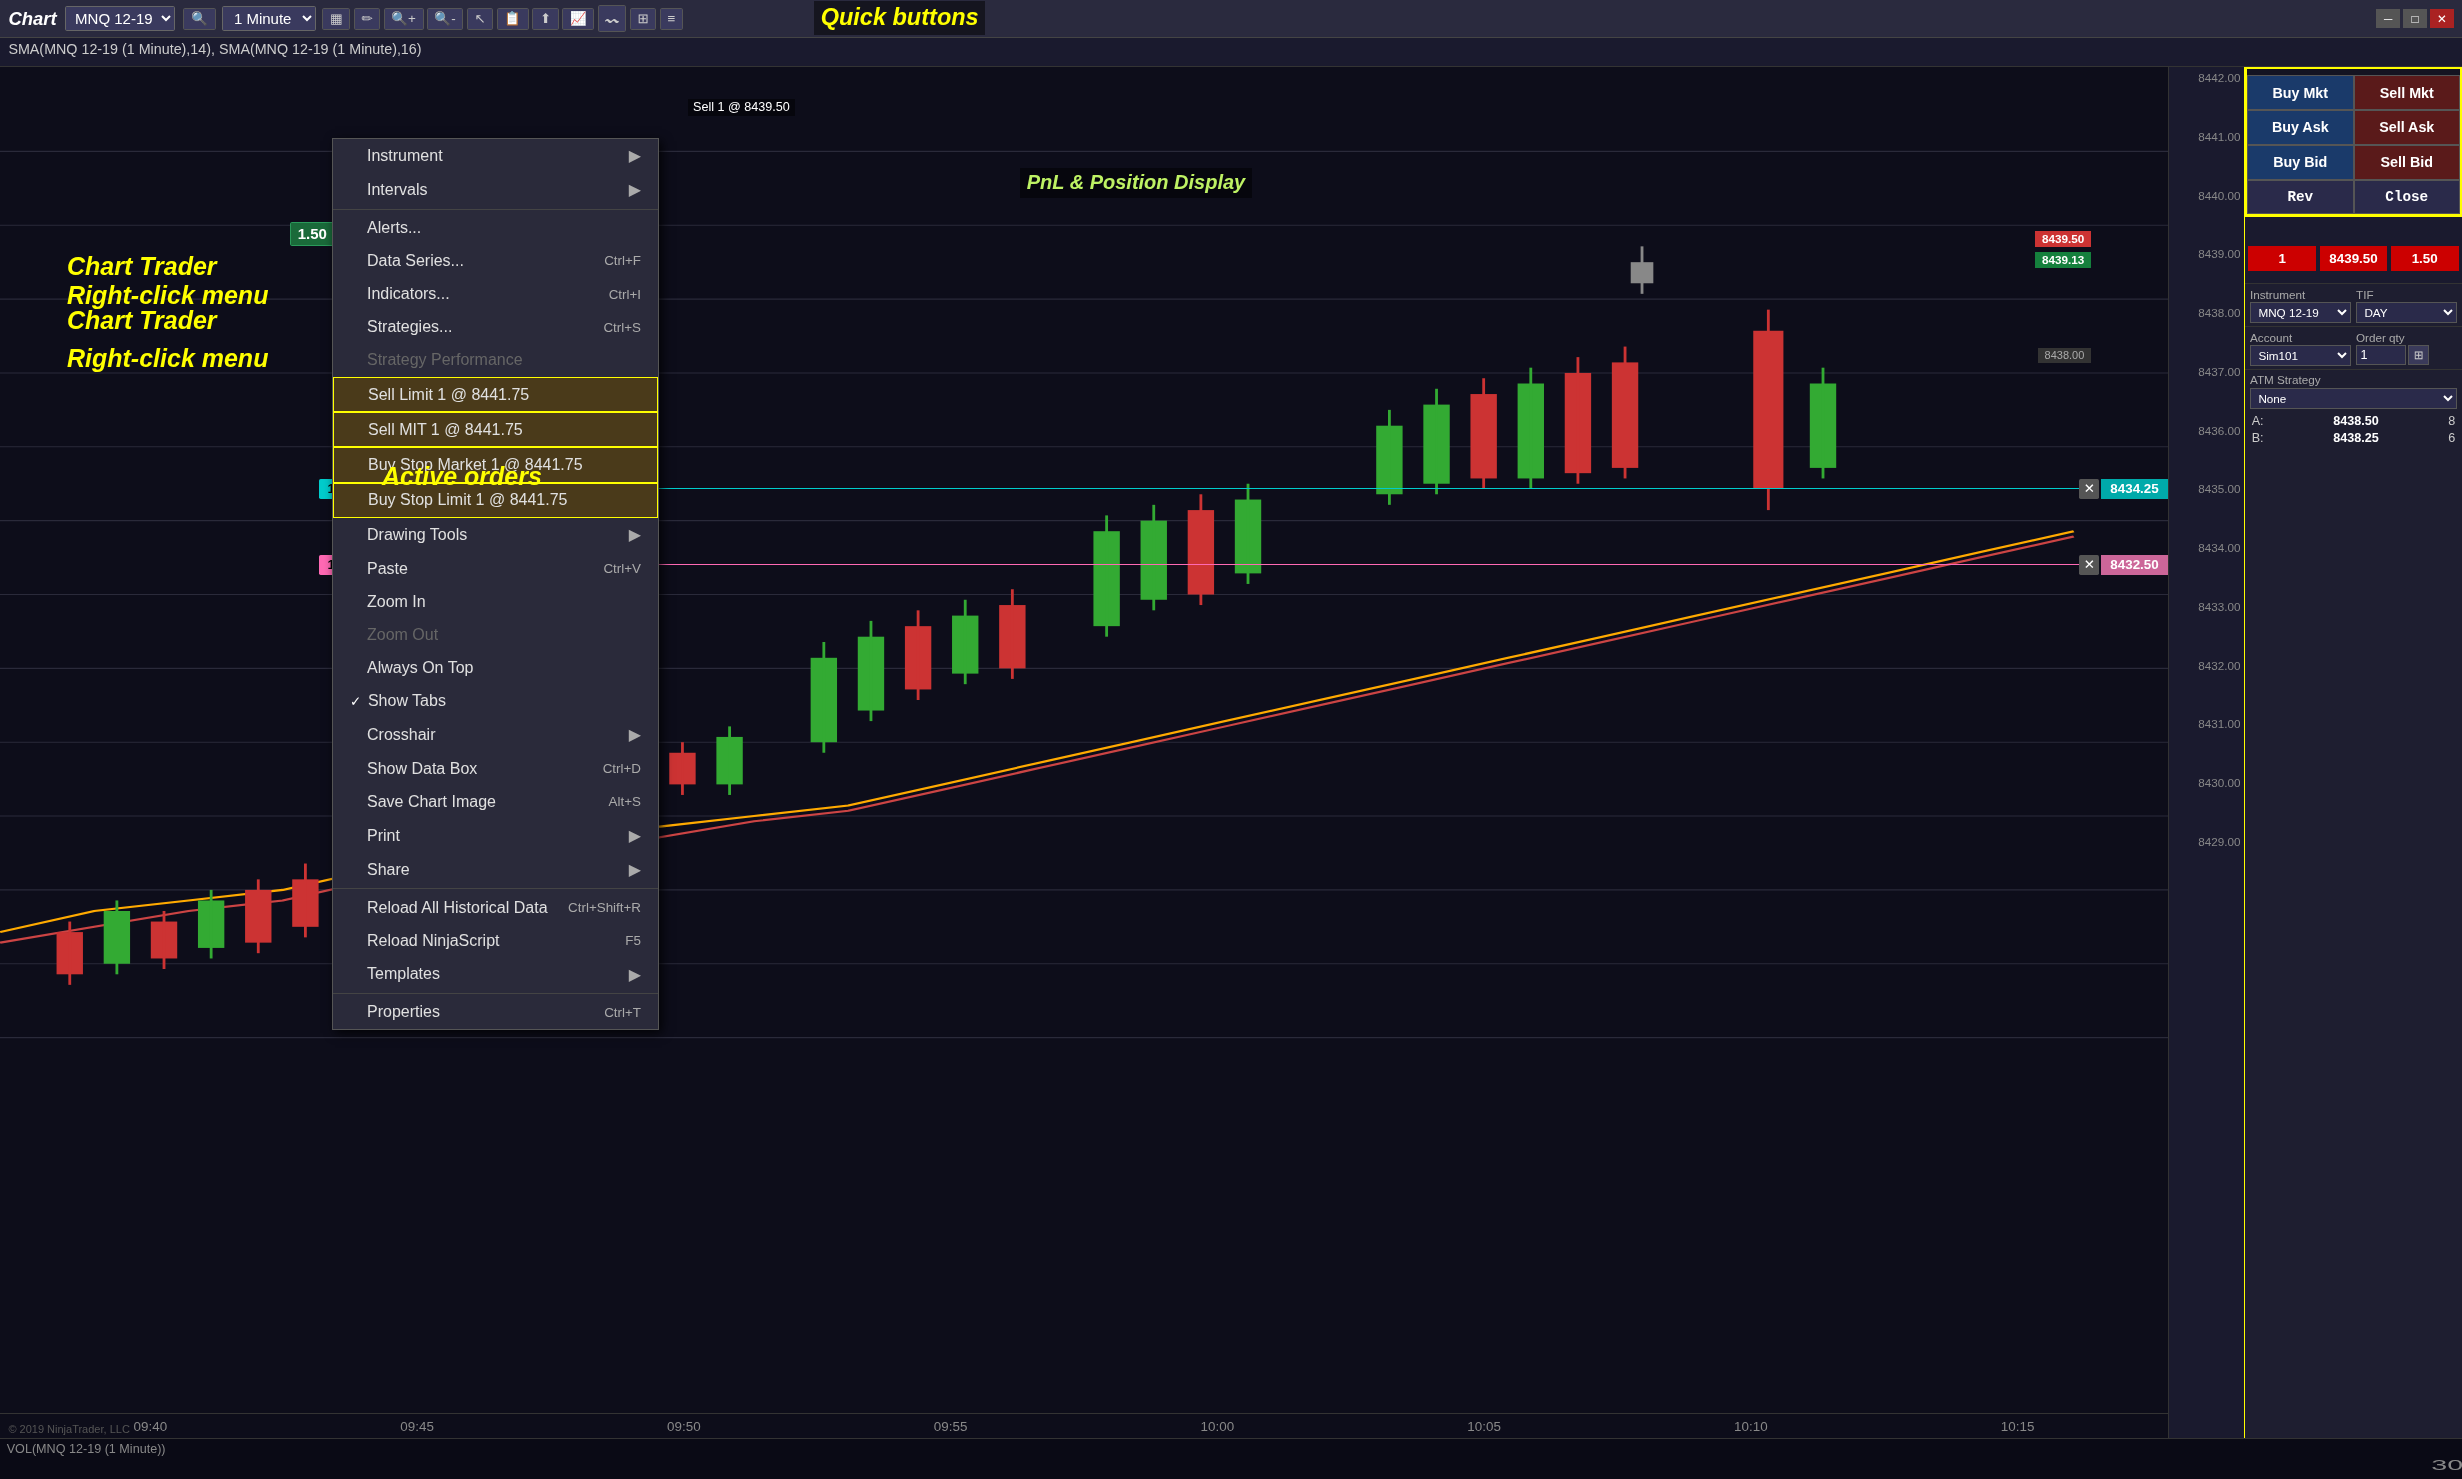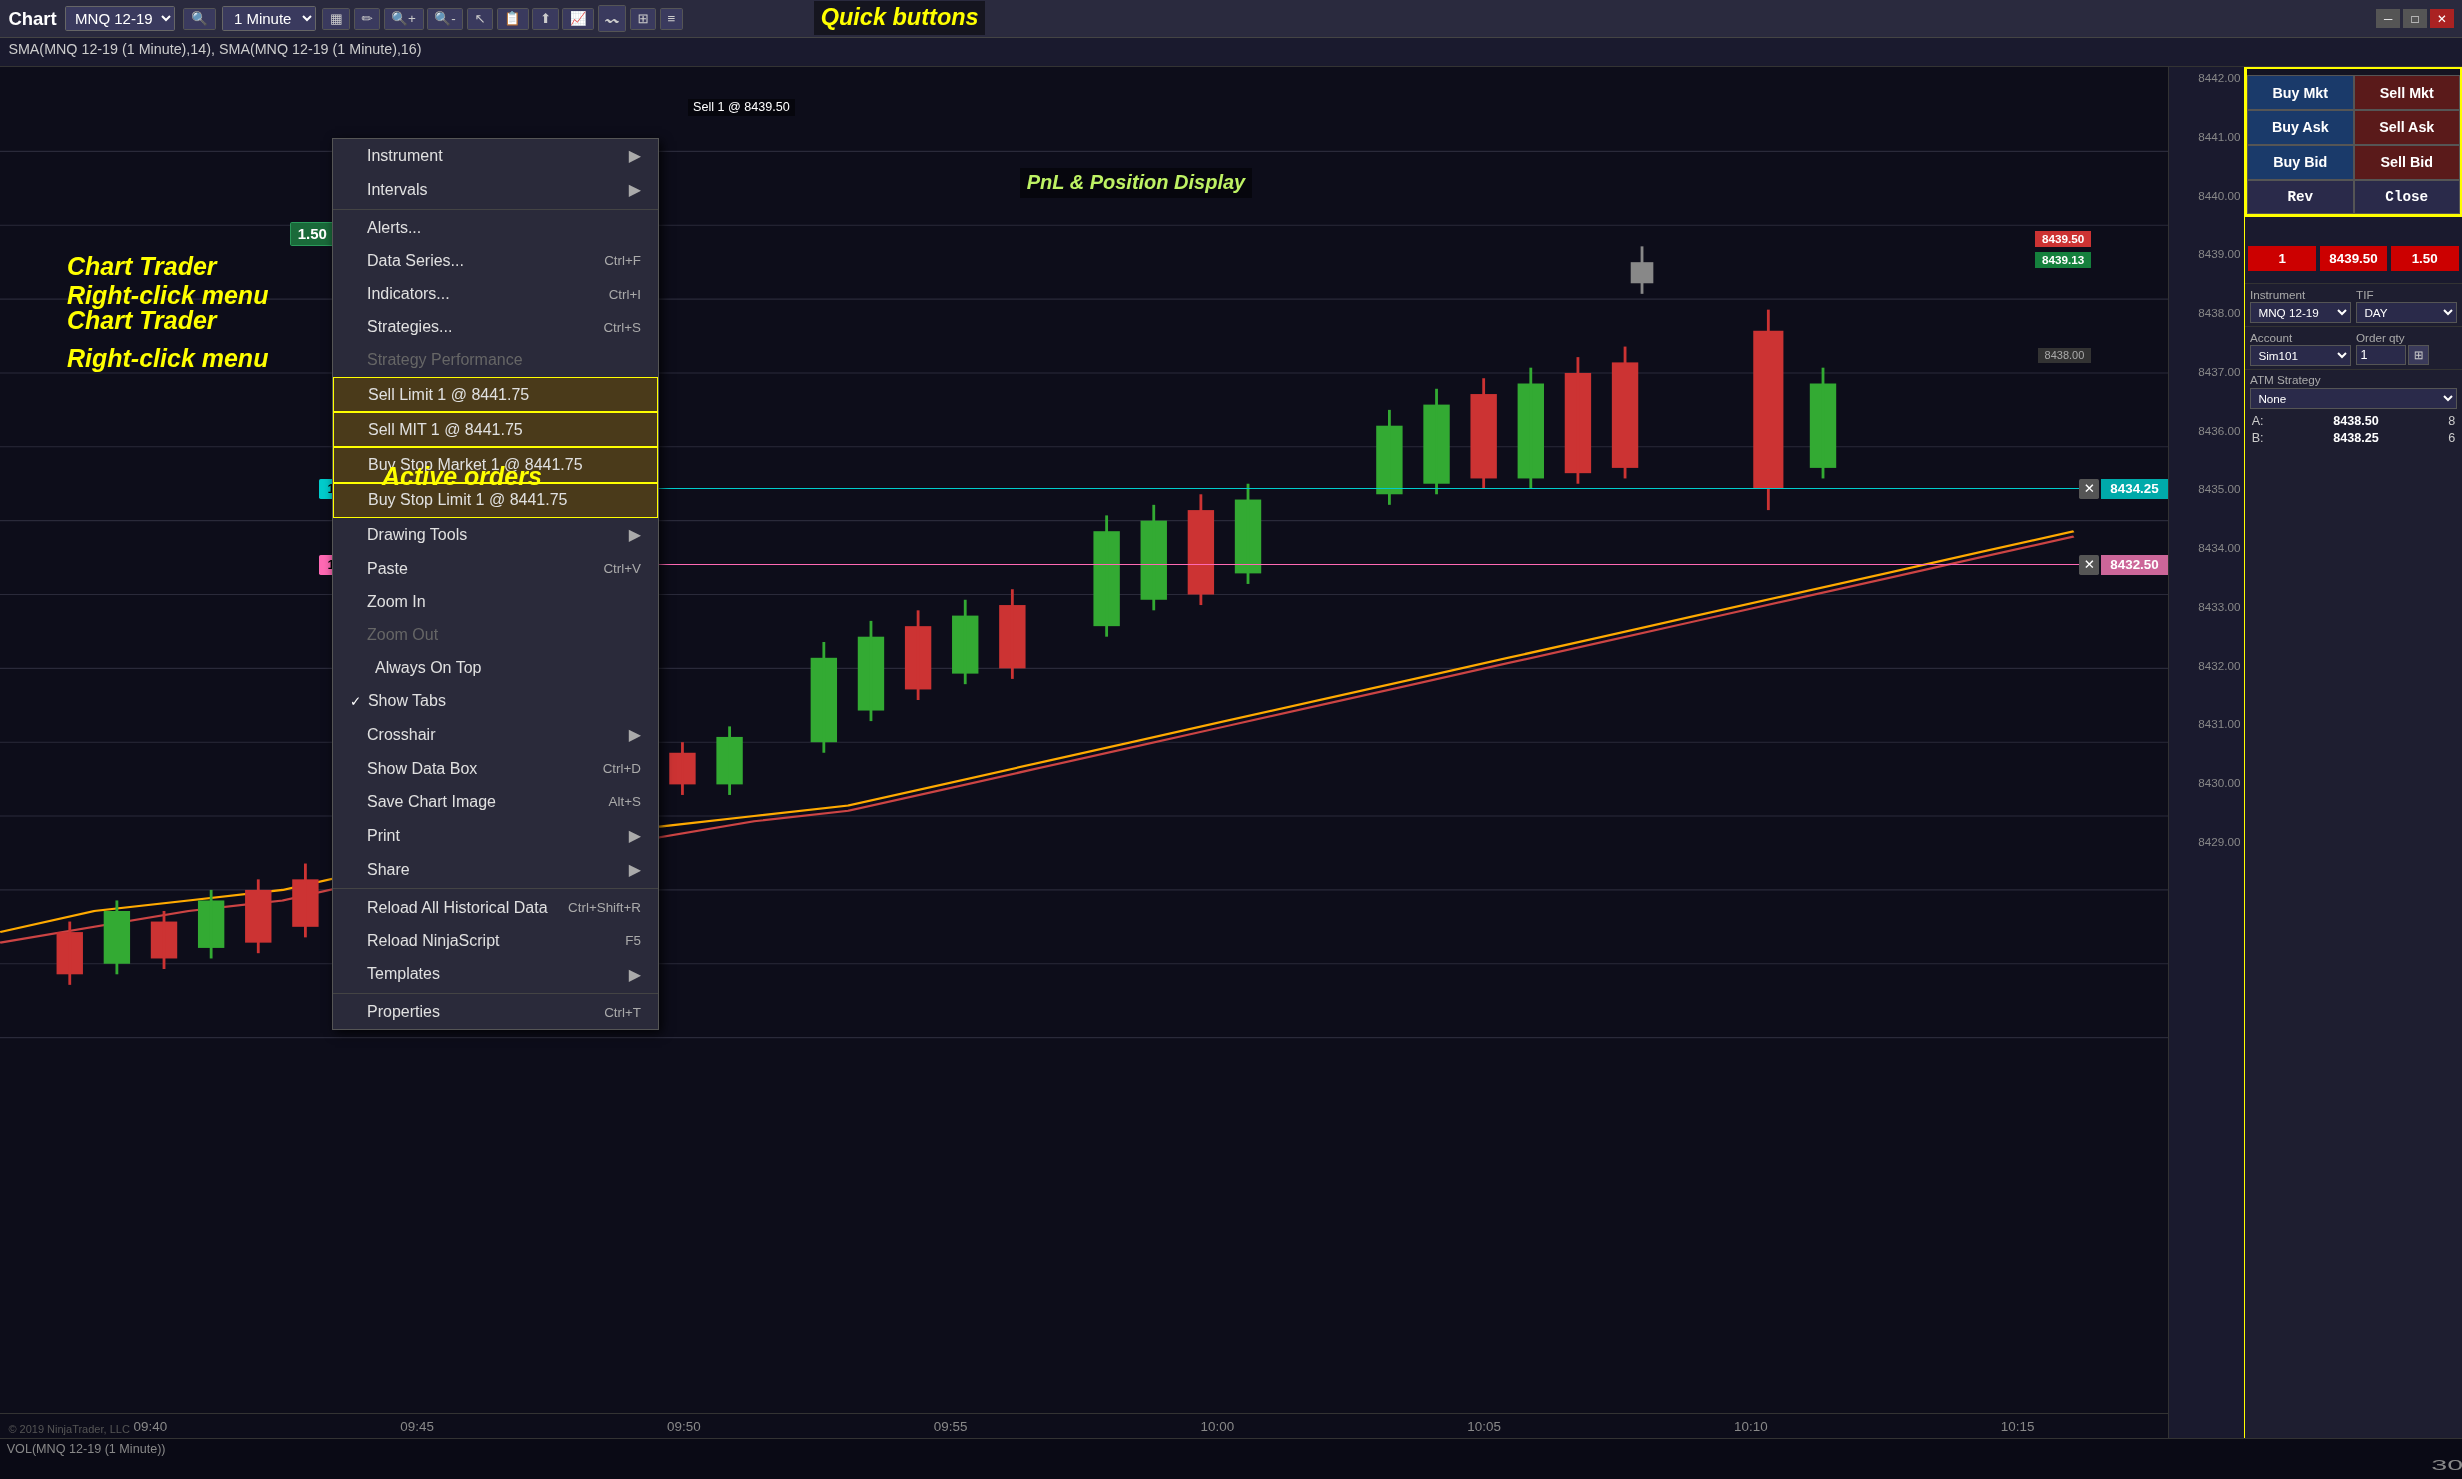--- a/index.html
+++ b/index.html
@@ -20,20 +20,21 @@
       display: flex;
       align-items: center;
       padding: 0 8.4px;
       border-bottom: 0.8px solid #444;
     }
     #title-bar .chart-label {
       color: #fff;
       font-size: 18.5px;
       font-weight: bold;
       margin-right: 8.4px;
+      font-style: italic;
     }
     #title-bar .instrument-dropdown {
       background: #3a3a5e;
       color: #fff;
       border: 0.8px solid #666;
       padding: 1.7px 5px;
       font-size: 15px;
       border-radius: 1.7px;
       margin-right: 6.7px;
     }
@@ -648,21 +649,21 @@
         <div class="cm-item">
           <span style="display:inline-block;width:17px;"></span>
           <span style="flex:1;">Zoom In</span>
         </div>
         <div class="cm-item disabled">
           <span style="display:inline-block;width:17px;"></span>
           <span style="flex:1;">Zoom Out</span>
         </div>
         <div class="cm-item">
           <span style="display:inline-block;width:17px;"></span>
-          <span style="flex:1;margin-left:8px;">Always On Top</span>
+          <span style="flex:1;">Always On Top</span>
         </div>
         <div class="cm-item">
           <span class="cm-checkmark">✓</span>
           <span style="flex:1;">Show Tabs</span>
         </div>
         <div class="cm-item">
           <span style="display:inline-block;width:17px;"></span>
           <span style="flex:1;">Crosshair</span>
           <span class="arrow">▶</span>
         </div>

